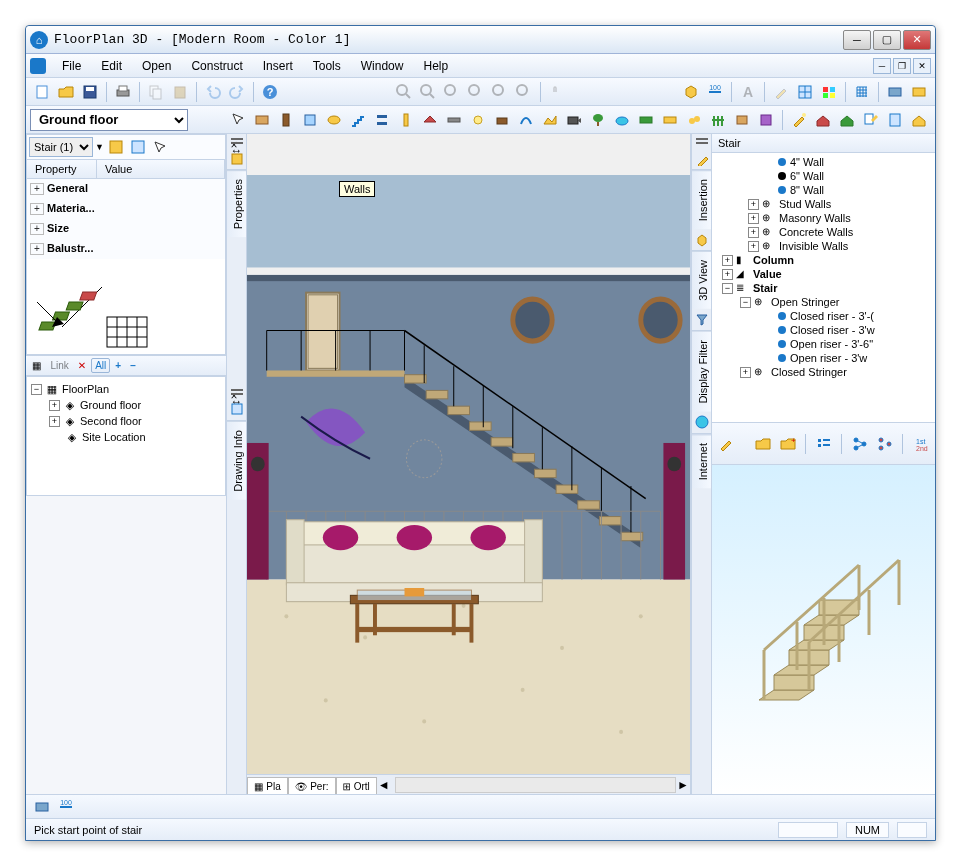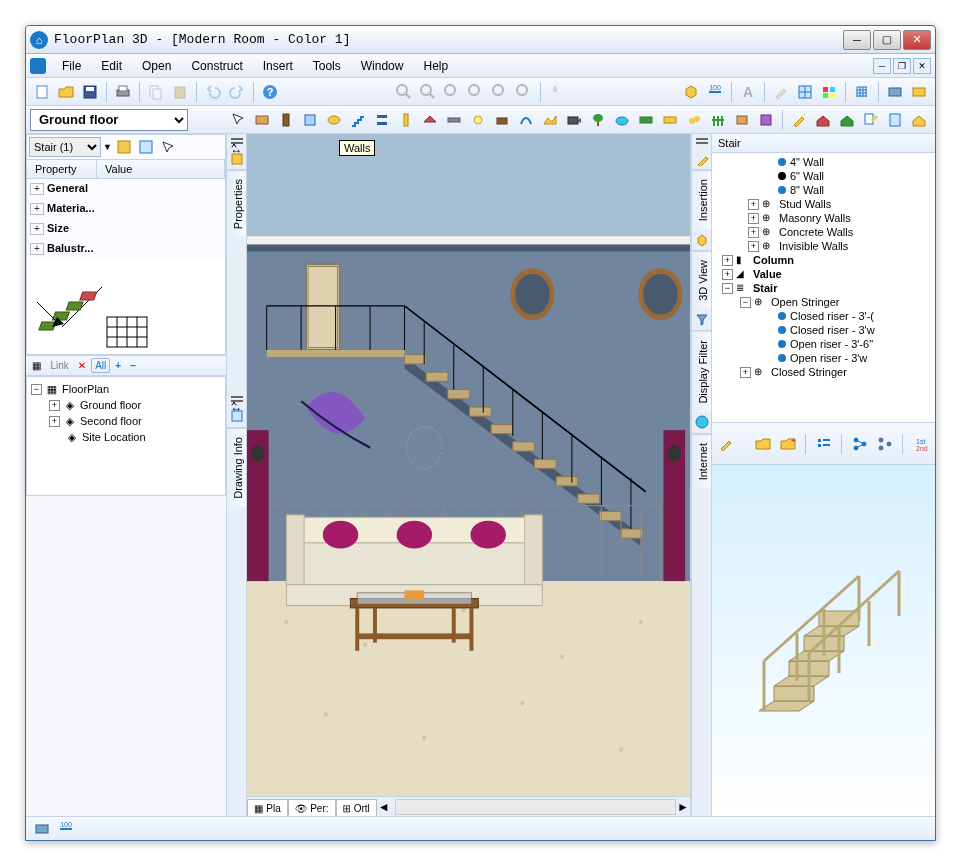--- a/index.html
+++ b/index.html
@@ -19,41 +19,41 @@
 .mdi-btn { width: 18px; height: 16px; border: 1px solid #9ab6d8; background: #e8f0fa; display: flex; align-items: center; justify-content: center; font-size: 9px; cursor: pointer; }
 .toolbar-row { display: flex; background: linear-gradient(#f7faff,#e2ebf7); height: 28px; align-items: center; padding: 0 4px; border-bottom: 1px solid #c5d3e6; }
 .tb-btn { width: 22px; height: 22px; margin: 0 1px; display: flex; align-items: center; justify-content: center; cursor: pointer; border-radius: 2px; }
 .tb-sep { width: 1px; height: 20px; background: #b0c4de; margin: 0 4px; }
 .tb-spacer { flex: 1; }
 .floor-select { height: 22px; border: 1px solid #7a8fb5; background: #fff; padding: 0 4px; font-size: 13px; font-weight: bold; width: 158px; }
 .content { flex: 1; display: flex; overflow: hidden; }
 .left-col { width: 200px; display: flex; flex-direction: column; background: #f4f6fa; }
 .left-top { border: 1px solid #c5d3e6; background: #fafcff; }
 .stair-bar { display: flex; align-items: center; padding: 2px; gap: 2px; }
-.stair-select { width: 72px; height: 20px; font-size: 11px; border: 1px solid #9ab6d8; }
+.stair-select { width: 64px; height: 20px; font-size: 11px; border: 1px solid #9ab6d8; }
 .prop-header { display: flex; background: linear-gradient(#f5f9ff,#e5edf8); border-top: 1px solid #c5d3e6; border-bottom: 1px solid #c5d3e6; }
 .prop-hcell { padding: 3px 8px; border-right: 1px solid #c5d3e6; font-size: 11px; }
 .prop-row { display: flex; padding: 1px 0; }
 .prop-exp { width: 14px; text-align: center; color: #333; font-size: 10px; border: 1px solid #bbb; height: 12px; line-height: 10px; margin: 3px; }
 .prop-label { font-weight: bold; font-size: 11px; padding: 2px 0; }
 .preview-img { height: 95px; background: #fff; display: flex; align-items: center; justify-content: flex-start; }
 .link-bar { display: flex; align-items: center; padding: 2px; gap: 1px; border-top: 1px solid #c5d3e6; border-bottom: 1px solid #c5d3e6; background: linear-gradient(#f5f9ff,#e5edf8); }
 .link-btn { padding: 1px 3px; font-size: 10px; cursor: pointer; border: 1px solid transparent; border-radius: 2px; }
 .tree { background: #fff; border: 1px solid #c5d3e6; height: 120px; padding: 4px; font-size: 11px; overflow: auto; }
 .tree-node { display: flex; align-items: center; padding: 1px 0; }
 .tree-exp { width: 11px; height: 11px; border: 1px solid #888; display: inline-flex; align-items: center; justify-content: center; font-size: 9px; line-height: 1; margin-right: 3px; background: #fff; }
 .tree-icon { width: 14px; height: 14px; margin-right: 3px; display: inline-flex; align-items: center; justify-content: center; }
 .center-col { flex: 1; display: flex; flex-direction: column; border-left: 1px solid #c5d3e6; border-right: 1px solid #c5d3e6; }
 .side-tabs { width: 20px; display: flex; flex-direction: column; background: #e8eef7; border-left: 1px solid #c5d3e6; }
 .vtab { writing-mode: vertical-lr; transform: rotate(180deg); padding: 8px 2px; font-size: 11px; background: linear-gradient(90deg,#f5f9ff,#e5edf8); border-bottom: 1px solid #c5d3e6; cursor: pointer; text-align: center; }
 .vtab-grip { height: 14px; display: flex; flex-direction: column; align-items: center; justify-content: center; gap: 2px; padding: 2px 0; }
 .vtab-grip span { width: 12px; height: 2px; }
 .vtab-icon { height: 22px; display: flex; align-items: center; justify-content: center; border-bottom: 1px solid #c5d3e6; }
 .viewport-wrap { flex: 1; display: flex; }
-.viewport { flex: 1; position: relative; background: #fff; overflow: hidden; }
+.viewport { flex: 1; position: relative; background: #fff; overflow: hidden; margin-top: 41px; }
 .view-tabs { display: flex; background: #e8eef7; height: 20px; border-top: 1px solid #c5d3e6; align-items: center; }
 .view-tab { display: flex; align-items: center; padding: 0 6px; font-size: 10px; height: 18px; background: #fff; border: 1px solid #bbb; border-bottom: none; margin-top: 2px; cursor: pointer; }
 .view-tab.active { background: #fff; font-weight: normal; }
 .scrollbar-h { flex: 1; height: 16px; background: #eaeaea; border: 1px solid #ccc; position: relative; margin-left: 4px; }
 .right-col { width: 224px; display: flex; flex-direction: column; background: #fafcff; border-left: 1px solid #c5d3e6; }
 .right-title { background: linear-gradient(#f5f9ff,#e5edf8); padding: 3px 6px; font-size: 11px; border-bottom: 1px solid #c5d3e6; }
 .right-tree { flex: 0 0 270px; background: #fff; overflow: auto; padding: 2px; font-size: 11px; border-bottom: 1px solid #c5d3e6; }
 .rt-line { display: flex; align-items: center; padding: 1px 0; white-space: nowrap; }
 .rt-bullet { width: 8px; height: 8px; border-radius: 50%; margin: 0 4px; flex: none; }
 .rt-icon { width: 14px; height: 12px; margin-right: 3px; display: inline-block; font-size: 10px; }
@@ -906,15 +906,23 @@
           </svg>
         </div>
     <div class="tb-btn">
           <svg width="16" height="16">
             <line x1="2" y1="8" x2="14" y2="8" stroke="#1a78c9" stroke-width="2"></line>
             <text x="8" y="6" text-anchor="middle" font-size="7" fill="#1a78c9">100</text>
           </svg>
         </div>
   </div>
 
+  <div class="statusbar">
+    <span>Pick start point of stair</span>
+    <div class="status-right">
+      <span class="status-cell" style="min-width:60px"></span>
+      <span class="status-cell">NUM</span>
+      <span class="status-cell" style="min-width:30px"></span>
+    </div>
+  </div>
 
 </div>
 </div>
 
 </body></html>

